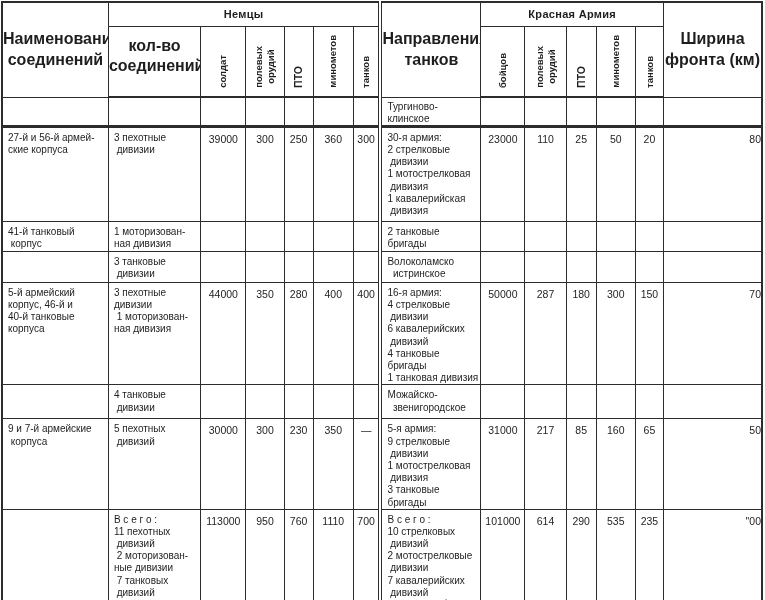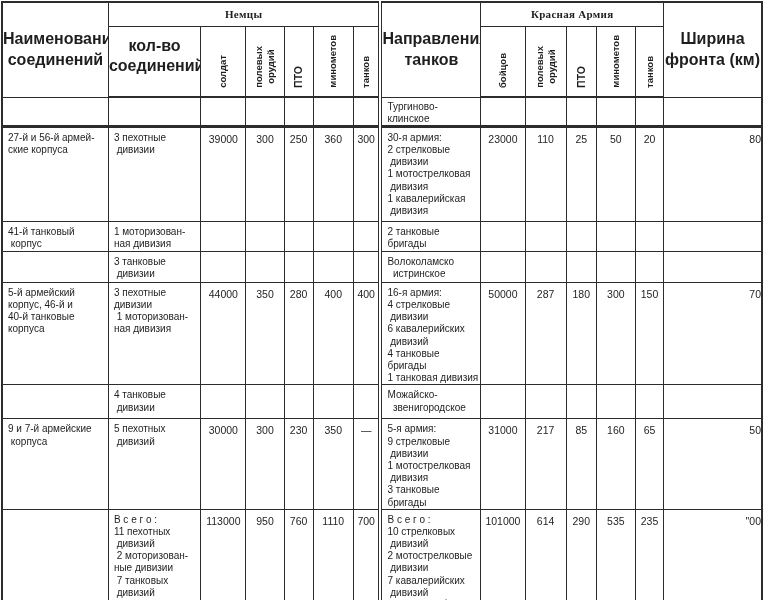--- a/index.html
+++ b/index.html
@@ -6,21 +6,21 @@
   body{width:765px;height:600px;overflow:hidden;
        font-family:"Liberation Sans","DejaVu Sans",sans-serif;color:#1e1e1e;}
   .page{width:765px;height:600px;background:#fff;box-sizing:border-box;padding:1px;}
   table{border-collapse:collapse;table-layout:fixed;width:762px;height:597px;
         border:2px solid #2c2c2c;}
   td{border:1.5px solid #2c2c2c;vertical-align:top;overflow:hidden;
      font-size:10px;line-height:1.22;padding:0;box-sizing:border-box;}
   
   .hc{font-weight:bold;text-align:center;vertical-align:middle;font-size:16px;
       white-space:pre-line;line-height:1.3;}
-  .group-title{font-size:11px;letter-spacing:.3px;font-family:Liberation Serif, serif;}
+  .group-title{font-size:11px;letter-spacing:.3px;}
   .subh{vertical-align:middle;text-align:center;white-space:pre-line;}
   .vh{vertical-align:bottom;text-align:center;padding-bottom:5px;}
   .vtext{display:inline-block;writing-mode:vertical-rl;transform:rotate(180deg);
          white-space:pre;font-weight:bold;font-size:9.5px;line-height:1.25;}
   
   .txt{white-space:pre-wrap;padding:4px 2px 0 5px;}
   .num{text-align:center;padding-top:5px;font-size:10.5px;}
   .wide{text-align:right;padding-top:5px;font-size:10.5px;}
   
   .divider{border-right:4px double #2c2c2c;}

